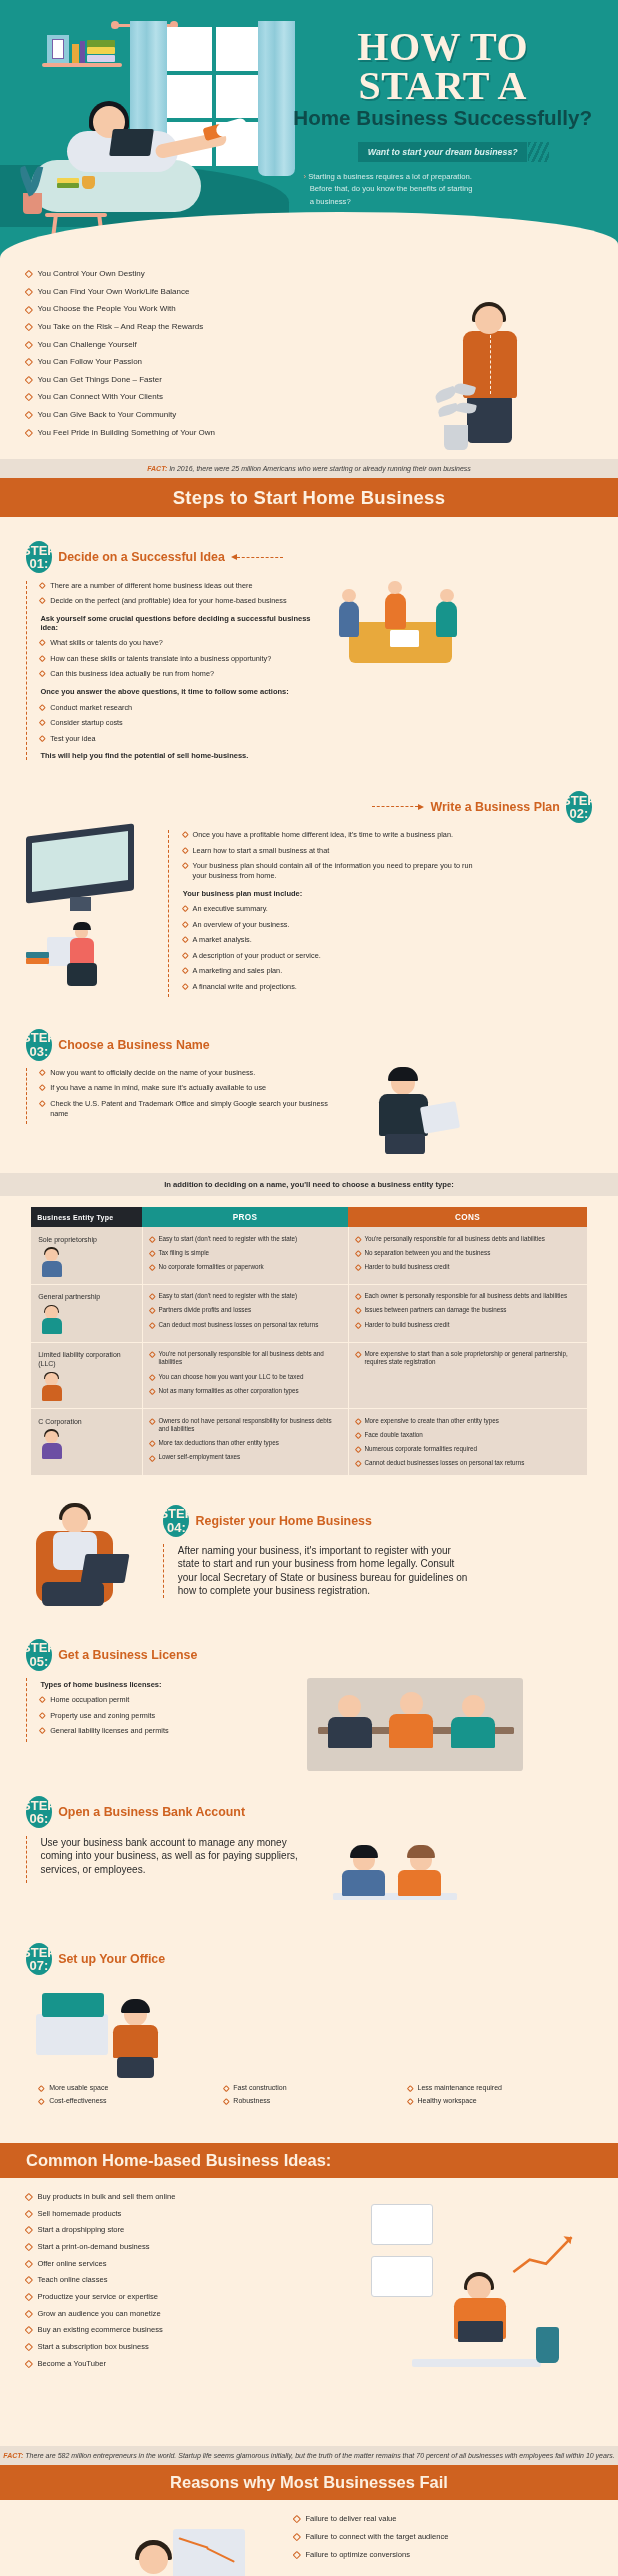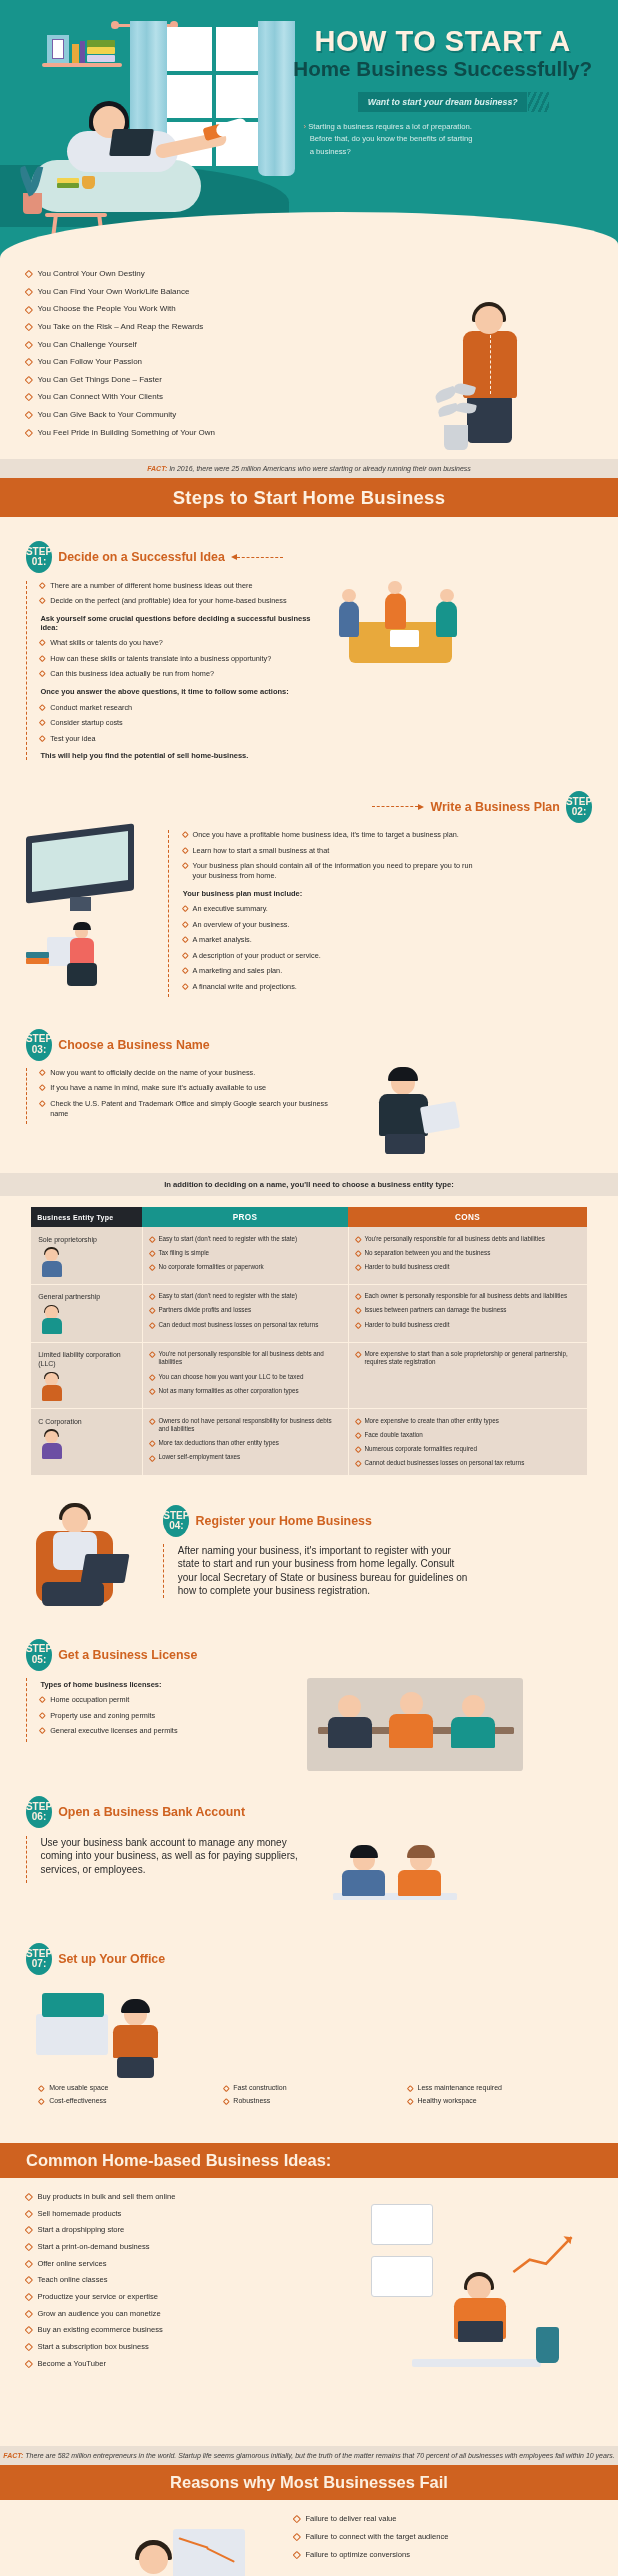--- a/index.html
+++ b/index.html
@@ -50,23 +50,23 @@
   .woman-head { position: absolute; left: 93px; top: 106px; width: 32px; height: 32px; background: #f6c9a8; border-radius: 50%; }
   .woman-hair { position: absolute; left: 89px; top: 101px; width: 40px; height: 30px; background: #14171c; border-radius: 20.6px 20.6px 5.2px 5.2px; }
   .woman-body { position: absolute; left: 67px; top: 131px; width: 111px; height: 41px; background: #e4e8ef; border-radius: 20.6px; }
   .woman-leg { position: absolute; left: 155px; top: 138px; width: 72px; height: 14.4px; background: #f6c9a8; border-radius: 8.2px; transform: rotate(-12deg); }
   .shoe { position: absolute; left: 216px; top: 121px; width: 31px; height: 13.4px; background: #fff; border-radius: 7.2px; transform: rotate(-16deg); }
   .sock { position: absolute; left: 204px; top: 126px; width: 17.5px; height: 13.4px; background: #e8762a; border-radius: 3.1px; transform: rotate(-16deg); }
   .laptop { position: absolute; left: 111px; top: 129px; width: 41px; height: 27px; background: #22303a; border-radius: 2.1px; transform: skewX(-8deg); }
 
   .hero-right { position: absolute; right: 0; top: 0; width: 330px; padding: 27px 20.6px 0 0; text-align: center; }
   .hero-title {
-    font-family: Liberation Sans, sans-serif;
+    font-family: Liberation Serif, serif;
     font-weight: 700;
-    font-size: 29px;
+    font-size: 40px;
     letter-spacing: 0.5px;
     color: #fdf0e0;
     text-shadow: 1.5px 1.5px 0 rgba(0,70,68,.35);
     line-height: .98;
   }
   .hero-sub {
     font-family: "Liberation Sans Narrow","Liberation Sans", sans-serif;
     font-weight: 700;
     font-size: 20.6px;
     color: #0d4b4a;
@@ -153,21 +153,21 @@
   }
 
   
   .steps-body { background: #fdf0e0; padding: 24px 0 0; position: relative; }
   .step-row { position: relative; padding: 0 26px 5.2px; }
   .step-head { display: flex; align-items: center; gap: 6.2px; margin-bottom: 7.2px; }
   .step-badge {
     width: 26px; height: 32px; flex: 0 0 26px;
     background: #17948c; border-radius: 50%;
     color: #fdf0e0; font-family: "Liberation Sans Narrow","Liberation Sans",sans-serif;
-    font-weight: 700; font-size: 10px; line-height: 1.02;
+    font-weight: 700; font-size: 13px; line-height: 1.02;
     display: flex; flex-direction: column; align-items: center; justify-content: center;
   }
   .step-title {
     font-family: "Liberation Sans Narrow","Liberation Sans", sans-serif;
     font-weight: 700; font-size: 12.4px; color: #cf6220;
   }
   .step-arrow { flex: 0 0 auto; display: flex; align-items: center; }
   .step-arrow .tri {
     width: 0; height: 0; border-top: 3.6px solid transparent; border-bottom: 3.6px solid transparent;
     border-right: 6.2px solid #cf6220;
@@ -500,21 +500,21 @@
             <div style="position:absolute;left:44px;top:16.5px;width:24px;height:28px;background:#f0675f;border-radius:6.2px 6.2px 1.5px 1.5px"></div>
             <div style="position:absolute;left:41px;top:42px;width:30px;height:23px;background:#22303a;border-radius:4.1px"></div>
             <div style="position:absolute;left:0;top:31px;width:23px;height:6.2px;background:#2e7d8c;border-radius:1px"></div>
             <div style="position:absolute;left:0;top:37px;width:23px;height:6.2px;background:#e8762a;border-radius:1px"></div>
           </div>
         </div>
         <div class="step-text rule" style="max-width:309px">
           <ul id="s2-top">
               <li>
                 <span class="dia dia-sm"></span>
-                <span>Once you have a profitable home business idea, it's time to target a business plan.</span>
+                <span>Once you have a profitable home different idea, it's time to write a business plan.</span>
               </li>
               <li>
                 <span class="dia dia-sm"></span>
                 <span>Learn how to start a small business at that</span>
               </li>
               <li>
                 <span class="dia dia-sm"></span>
                 <span>Your business plan should contain all of the information you need to prepare you to run your business from home.</span>
               </li>
             </ul>
@@ -805,21 +805,21 @@
               <li>
                 <span class="dia dia-sm"></span>
                 <span>Home occupation permit</span>
               </li>
               <li>
                 <span class="dia dia-sm"></span>
                 <span>Property use and zoning permits</span>
               </li>
               <li>
                 <span class="dia dia-sm"></span>
-                <span>General executive licenses and permits</span>
+                <span>General liability licenses and permits</span>
               </li>
             </ul>
         </div>
         <div class="art">
           <div style="position:relative;width:216px;height:93px;background:#d9cfc4;border-radius:3.1px">
             <div style="position:absolute;left:10.3px;top:49px;width:196px;height:7.2px;background:#8c6f5a;border-radius:1.5px"></div>
             <div style="position:absolute;left:31px;top:17.5px;width:23px;height:23px;background:#f6c9a8;border-radius:50%"></div>
             <div style="position:absolute;left:20.6px;top:39px;width:44px;height:31px;background:#2f3a4a;border-radius:7.2px 7.2px 1.5px 1.5px"></div>
             <div style="position:absolute;left:93px;top:14.4px;width:23px;height:23px;background:#f6c9a8;border-radius:50%"></div>
             <div style="position:absolute;left:82px;top:36px;width:44px;height:34px;background:#e8762a;border-radius:7.2px 7.2px 1.5px 1.5px"></div>

